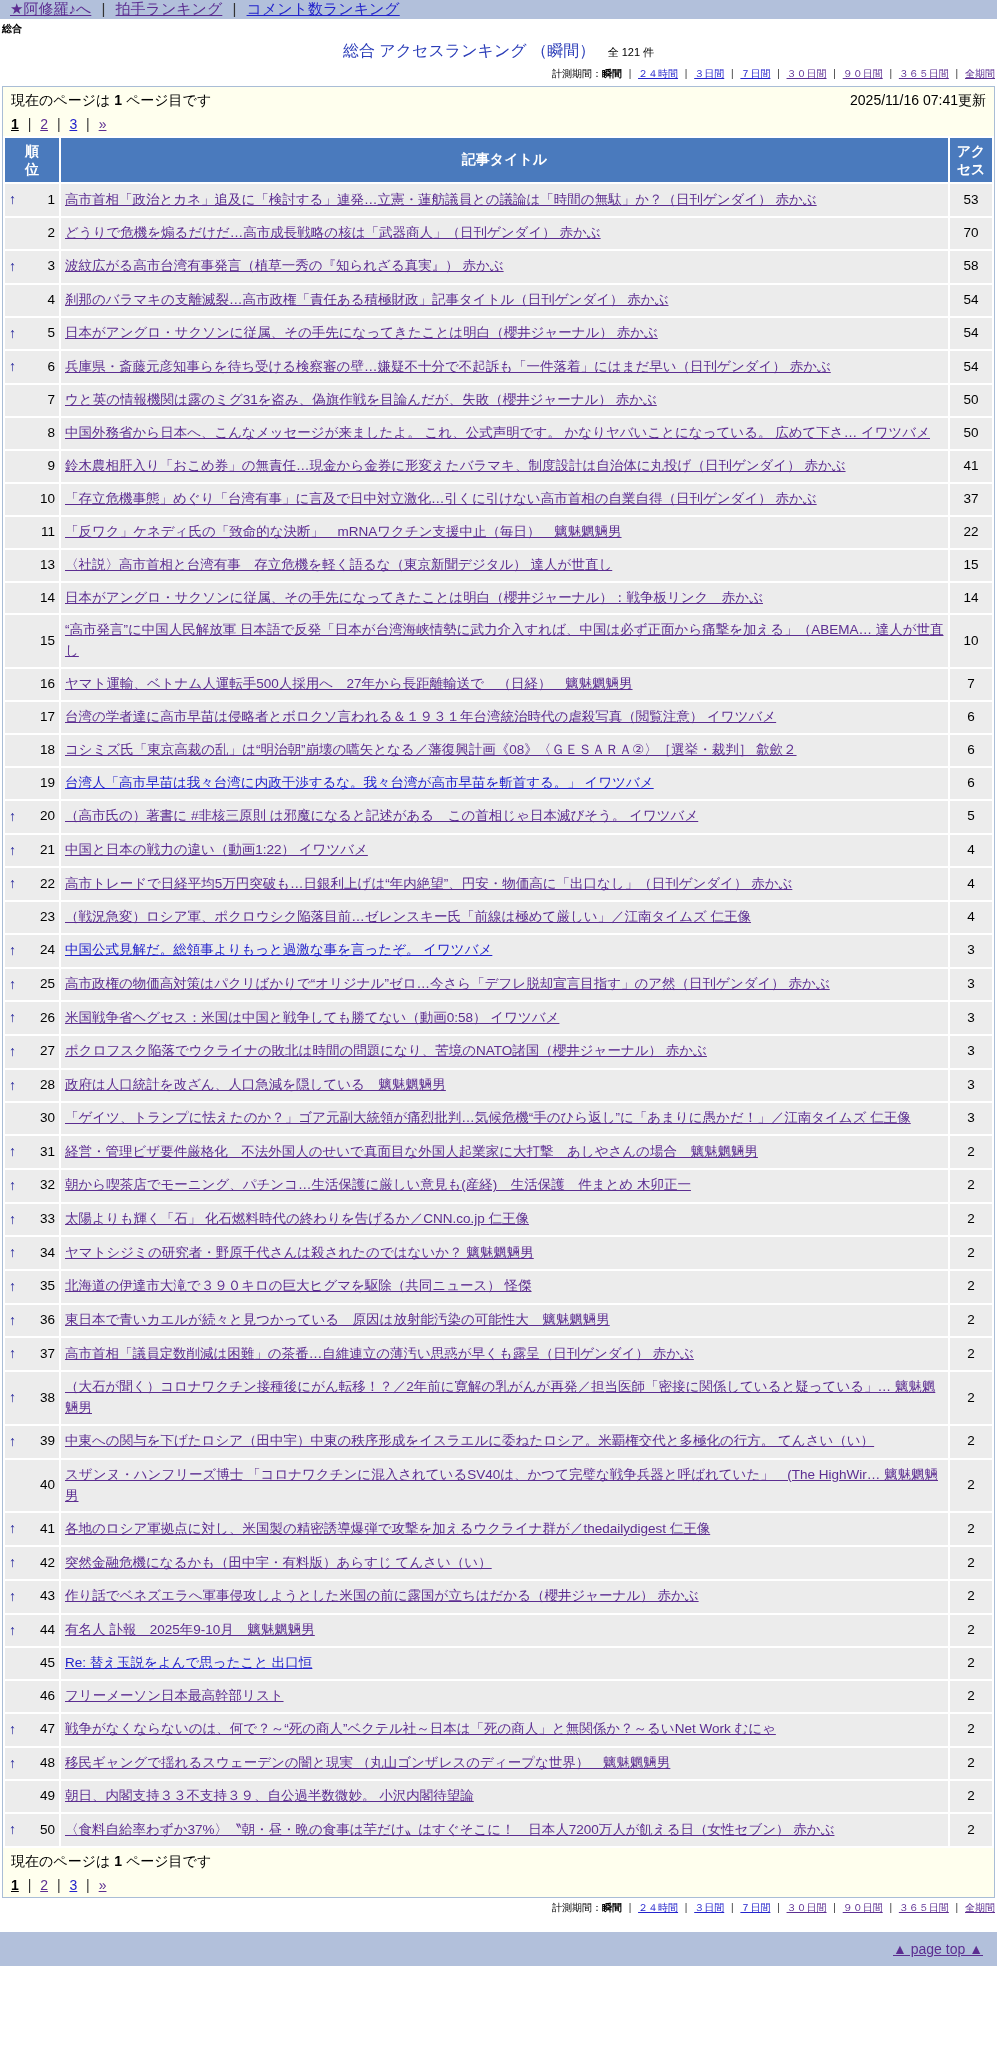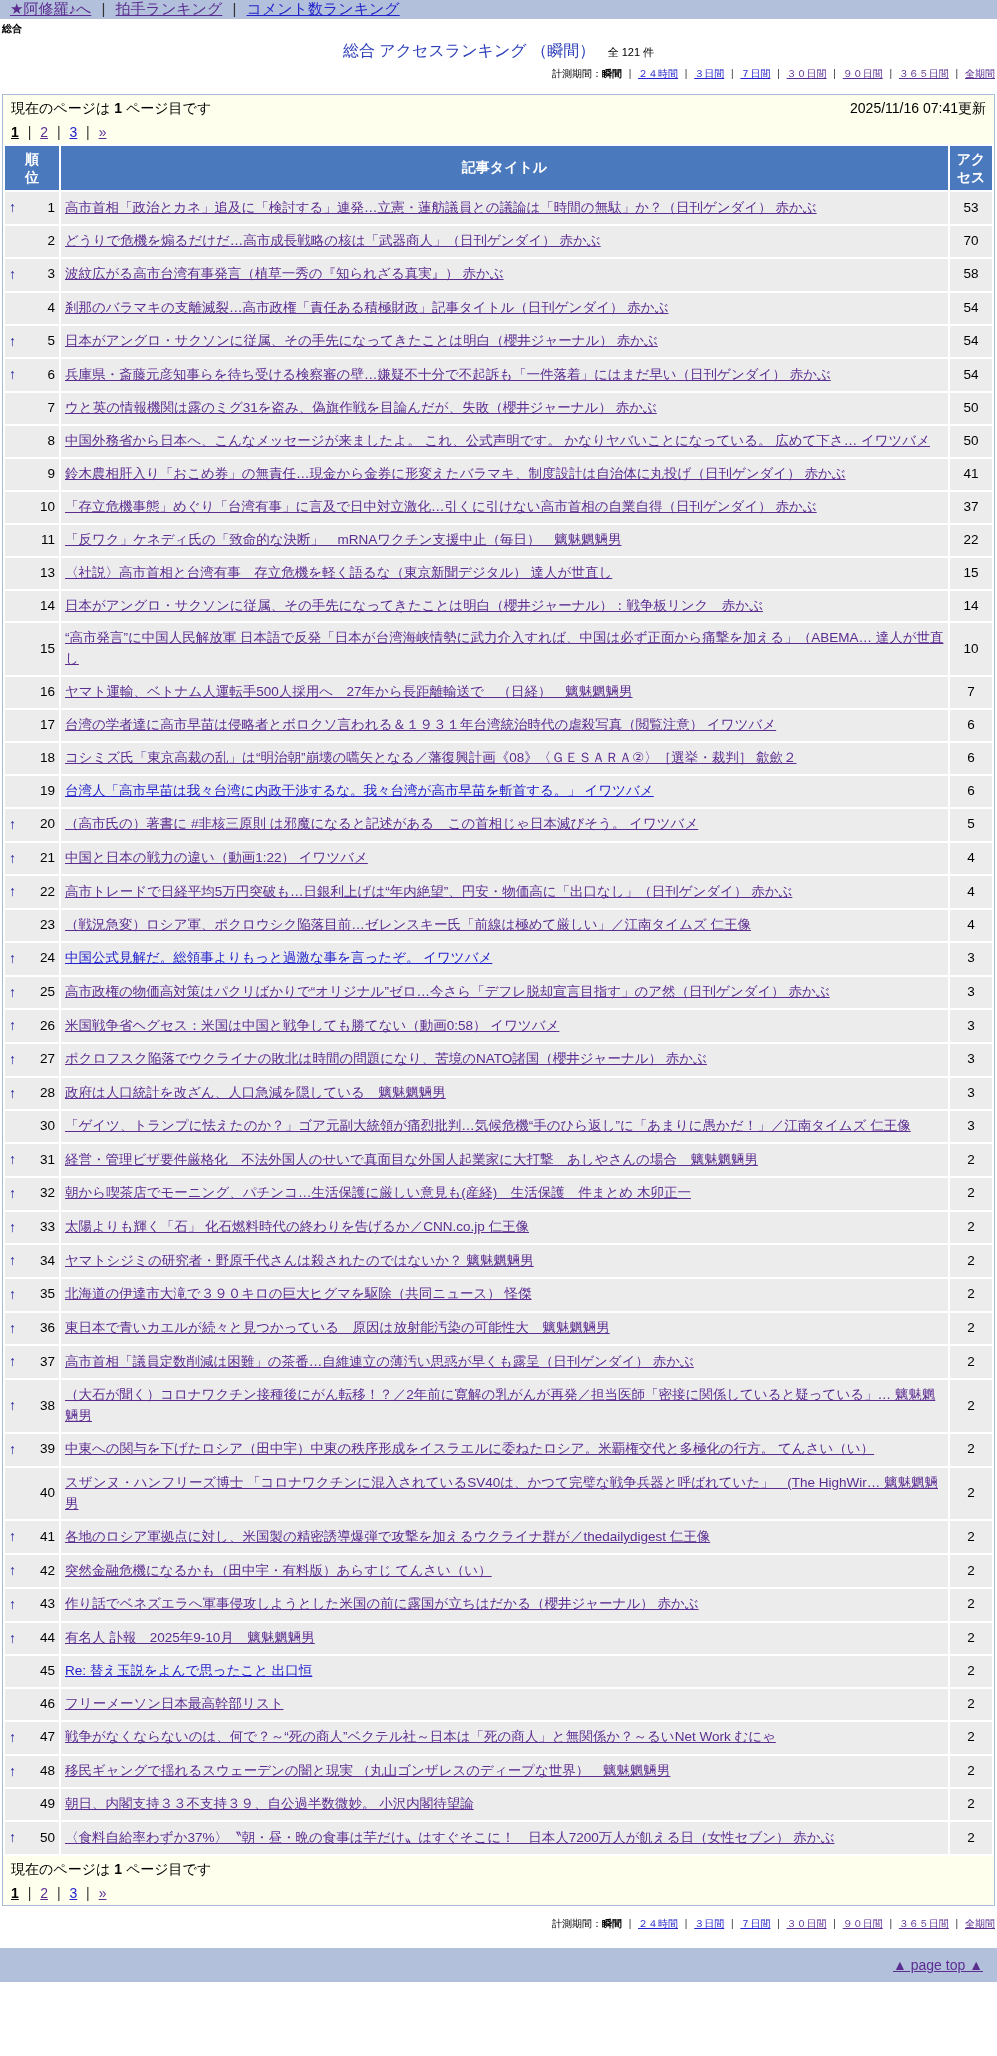--- a/index.html
+++ b/index.html
@@ -52,21 +52,21 @@
   .period-line{
     text-align:right;
     font-size:10px;
     padding:3px 2px 5px 14px;
   }
   .period-line .plabel{color:#000;}
   .period-line .current{font-weight:bold;color:#000;}
   .period-line .sep{margin:0 4px;color:#333;}
   .container{
     border:1px solid var(--border);
-    margin:8px 2px;
+    margin:0 2px;
     background:#fff;
   }
   .creambar{
     background:var(--cream);
     padding:5px 8px 4px 8px;
     font-size:14px;
   }
   .creambar .row1{
     display:flex;
     justify-content:space-between;

